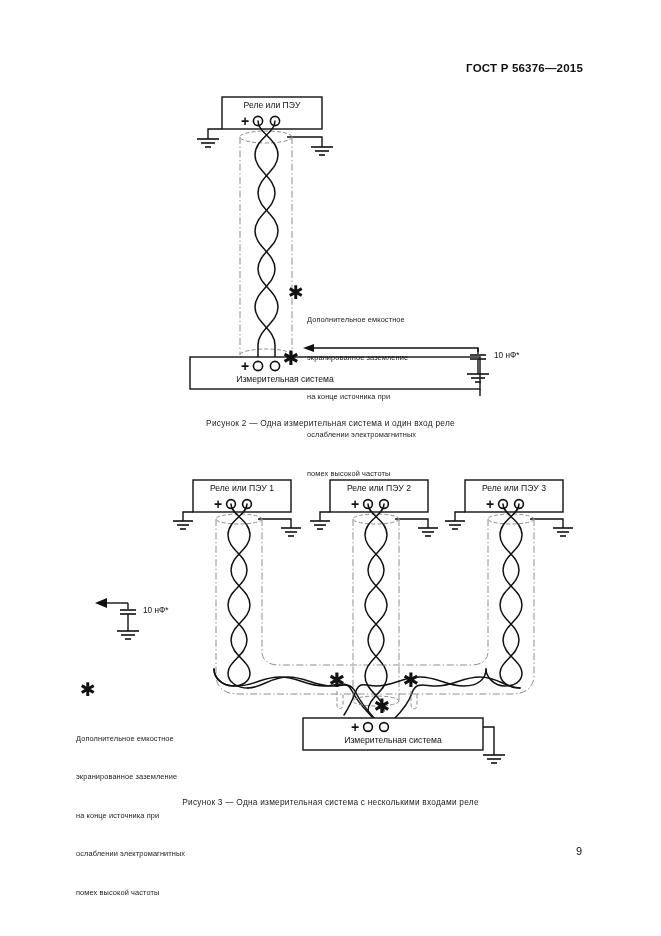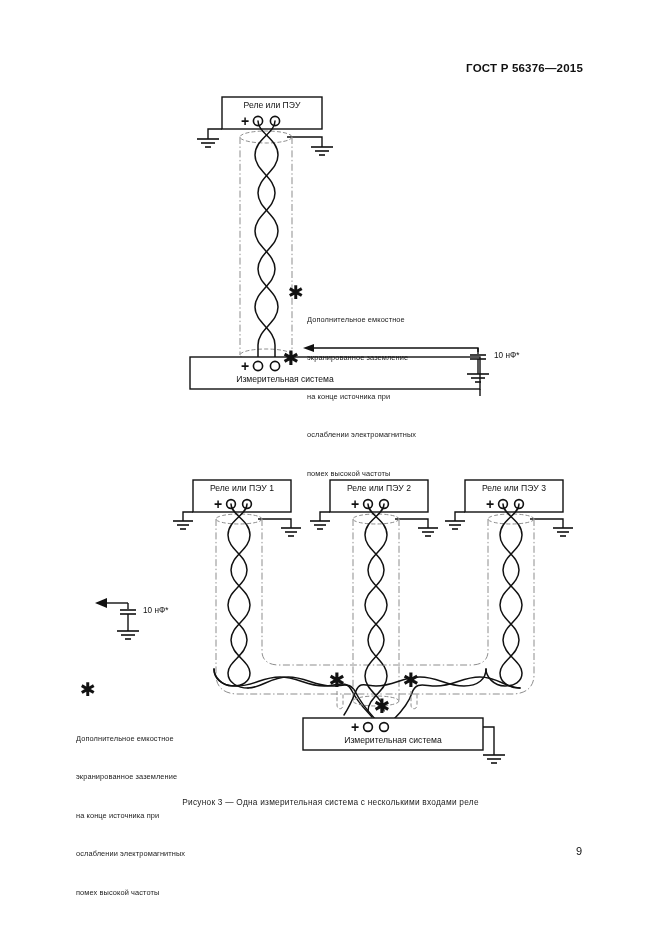--- a/index.html
+++ b/index.html
@@ -145,20 +145,21 @@
 
   <div class="note-star" id="note-fig2-star">✱</div>
   <div class="note" id="note-fig2">
     <div>Дополнительное емкостное</div>
     <div>экранированное заземление</div>
     <div>на конце источника при</div>
     <div>ослаблении электромагнитных</div>
     <div>помех высокой частоты</div>
   </div>
 
+  <div class="caption" id="caption-fig2">Рисунок  2 — Одна измерительная система и один вход реле</div>
 
   <svg id="fig3-canvas" viewBox="0 0 661 340">
 
     <rect class="box-frame" x="193" y="25" width="98" height="32"></rect>
     <text class="box-label" x="242" y="36">Реле или ПЭУ 1</text>
     <text class="plus" x="218" y="54">+</text>
     <circle class="term" cx="231" cy="49" r="4.4"></circle>
     <circle class="term" cx="247" cy="49" r="4.4"></circle>
     <path class="lead" d="M193 57 L183 57 L183 66"></path>
     <g>

